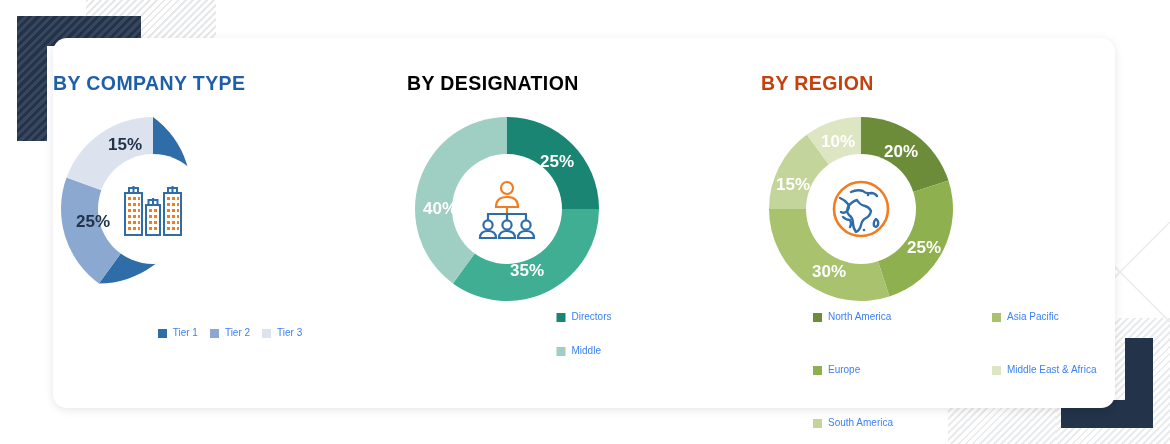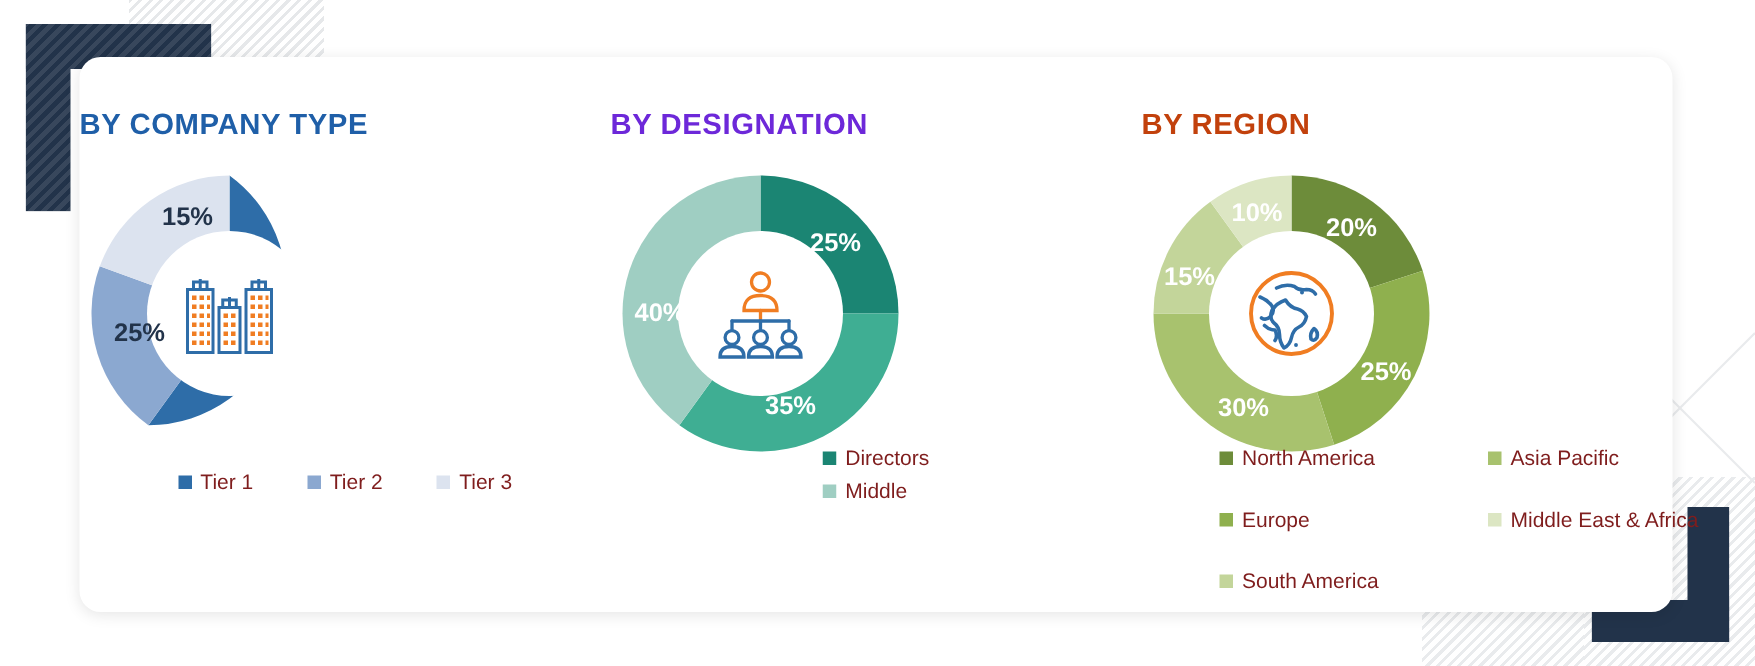--- a/index.html
+++ b/index.html
@@ -158,38 +158,39 @@
     paint-order: stroke;
   }
   .legend-col {
     flex-direction: column;
     align-items: flex-start;
   }
   .legend-item {
     display: flex;
     align-items: center;
     gap: 6px;
-    font-size: 14px;
-    color: #7f1d1d;
+    font-size: 10px;
+    color: #3b82f6;
     line-height: 22px;
     white-space: nowrap;
+    margin-top: 12px;
   }
   .swatch {
     width: 9px; height: 9px;
     flex: 0 0 auto;
     display: inline-block;
   }
 
   .legend-1 {
     position: absolute;
     top: 272px;
     left: 0; right: 0;
     display: flex;
     justify-content: center;
-    gap: 36px;
+    gap: 12px;
   }
   .legend-2 {
     position: absolute;
     top: 256px;
     left: 50%;
     transform: translateX(-50%);
     display: flex;
     flex-direction: column;
     align-items: flex-start;
   }
@@ -319,21 +320,21 @@
             <span>Tier 2</span>
           </div>
           <div class="legend-item">
             <span class="swatch" style="background:#DCE3EF"></span>
             <span>Tier 3</span>
           </div>
         </div>
       </div>
 
       <div class="panel">
-        <div class="panel-title" style="color:#6d28d9">BY DESIGNATION</div>
+        <div class="panel-title" style="color:#000000">BY DESIGNATION</div>
 
         <div class="donut-wrap">
           <svg class="donut-svg" width="200" height="200" viewBox="0 0 200 200">
 
             <path fill="#1B8573" d="M 100 100 L 100 8 A 92 92 0 0 1 192 100 Z"></path>
 
             <path fill="#3FAE93" d="M 100 100 L 192 100 A 92 92 0 0 1 45.92 174.43 Z"></path>
 
             <path fill="#9FCEC2" d="M 100 100 L 45.92 174.43 A 92 92 0 0 1 100 8 Z"></path>
             <circle cx="100" cy="100" r="55" fill="#ffffff"></circle>

